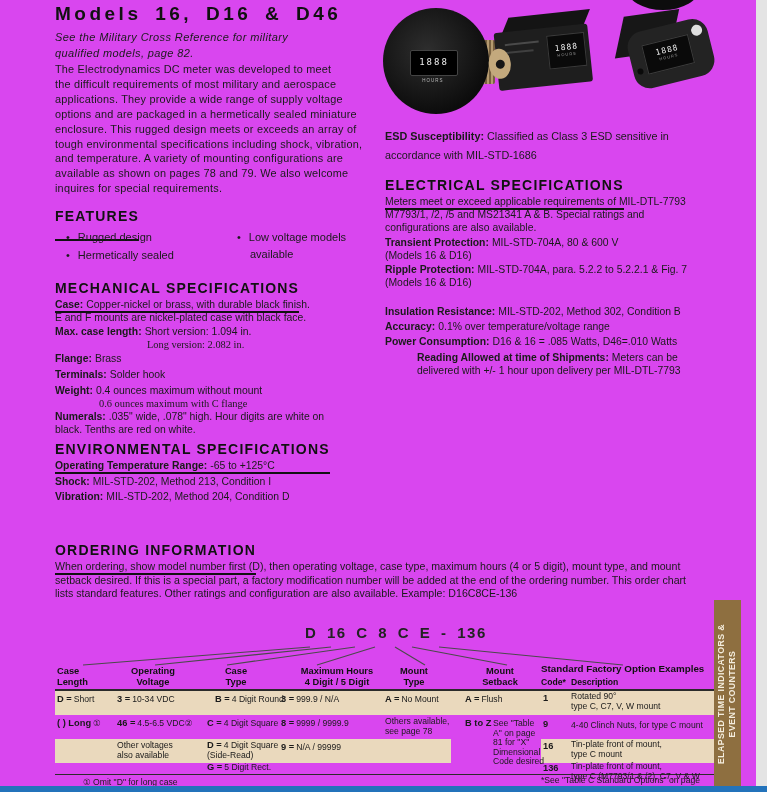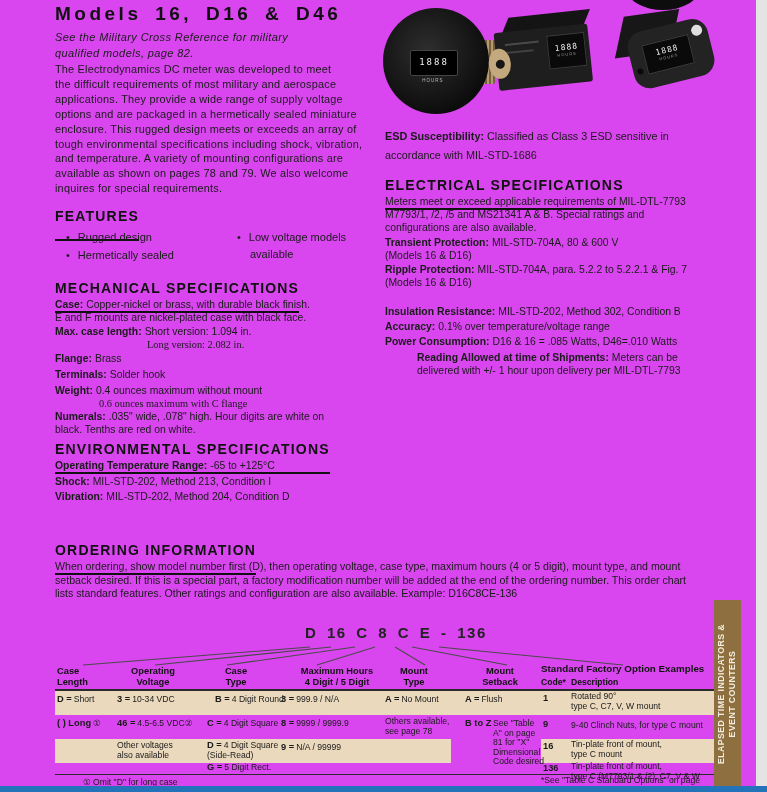--- a/index.html
+++ b/index.html
@@ -232,21 +232,21 @@
     <div class="abs cell" style="left:438px;top:55px;width:55px;"><span>See "Table
 A" on page
 81 for "X"
 Dimensional
 Code desired</span></div>
 
     <div class="abs cell" style="left:488px;top:30px;"><b>1</b></div>
     <div class="abs cell" style="left:516px;top:28px;width:170px;">Rotated 90°
 type C, C7, V, W mount</div>
     <div class="abs cell" style="left:488px;top:56px;"><b>9</b></div>
-    <div class="abs cell" style="left:516px;top:57px;width:170px;">9-40 Clinch Nuts, for type C mount</div>
+    <div class="abs cell" style="left:516px;top:57px;width:170px;">4-40 Clinch Nuts, for type C mount</div>
     <div class="abs cell" style="left:488px;top:78px;text-align:center;"><b>16</b></div>
     <div class="abs cell" style="left:516px;top:76px;width:170px;">Tin-plate front of mount,
 type C mount</div>
     <div class="abs cell" style="left:488px;top:100px;"><b>136</b></div>
     <div class="abs cell" style="left:516px;top:98px;width:170px;">Tin-plate front of mount,
 type C (M7793/1 &amp; /2), C7, V &amp; W</div>
 
     <div class="abs fn" style="left:28px;top:114px;">① Omit "D" for long case</div>
     <div class="abs fn" style="left:200px;top:114px;margin-top:12px;">② 5 VDC not MIL qualified</div>
     <div class="abs fn" style="left:486px;top:112px;width:200px;">*See "Table C Standard Options" on page

